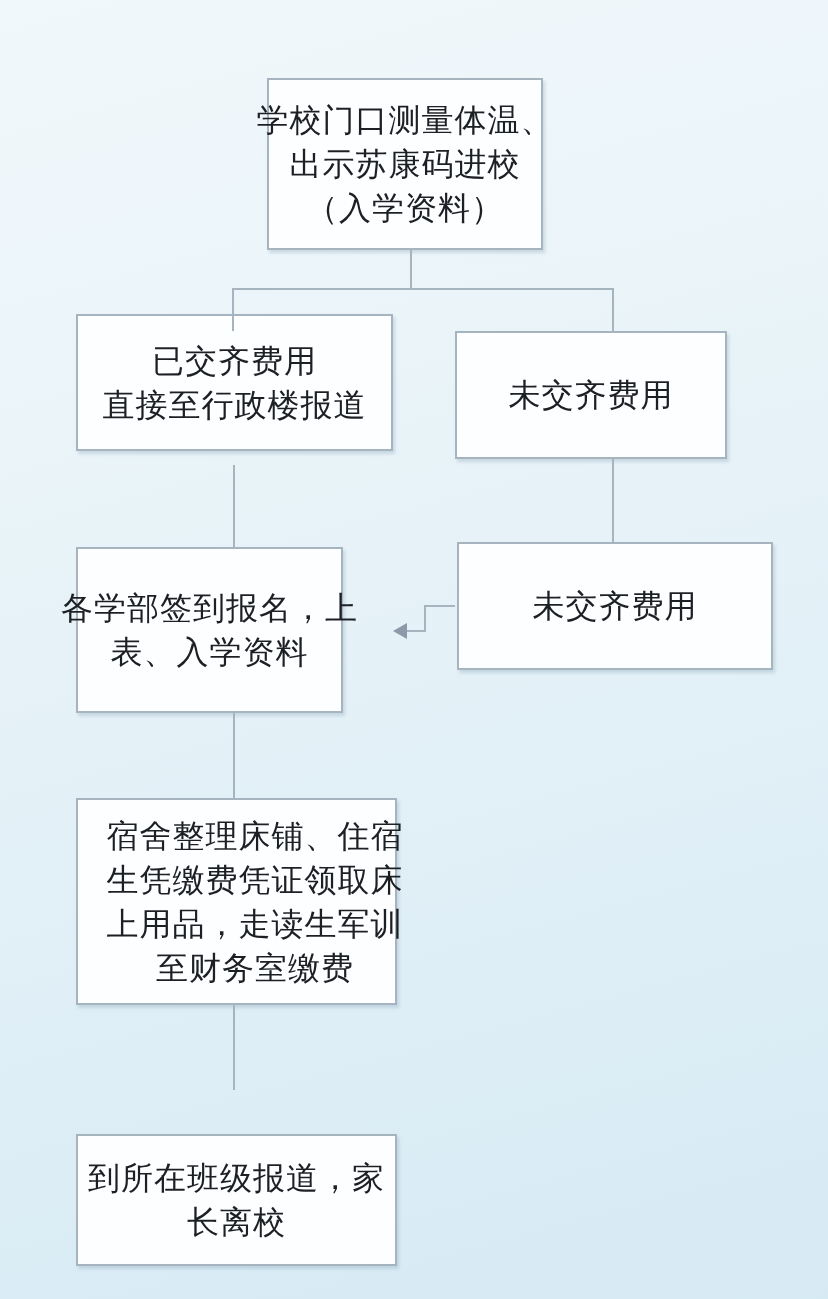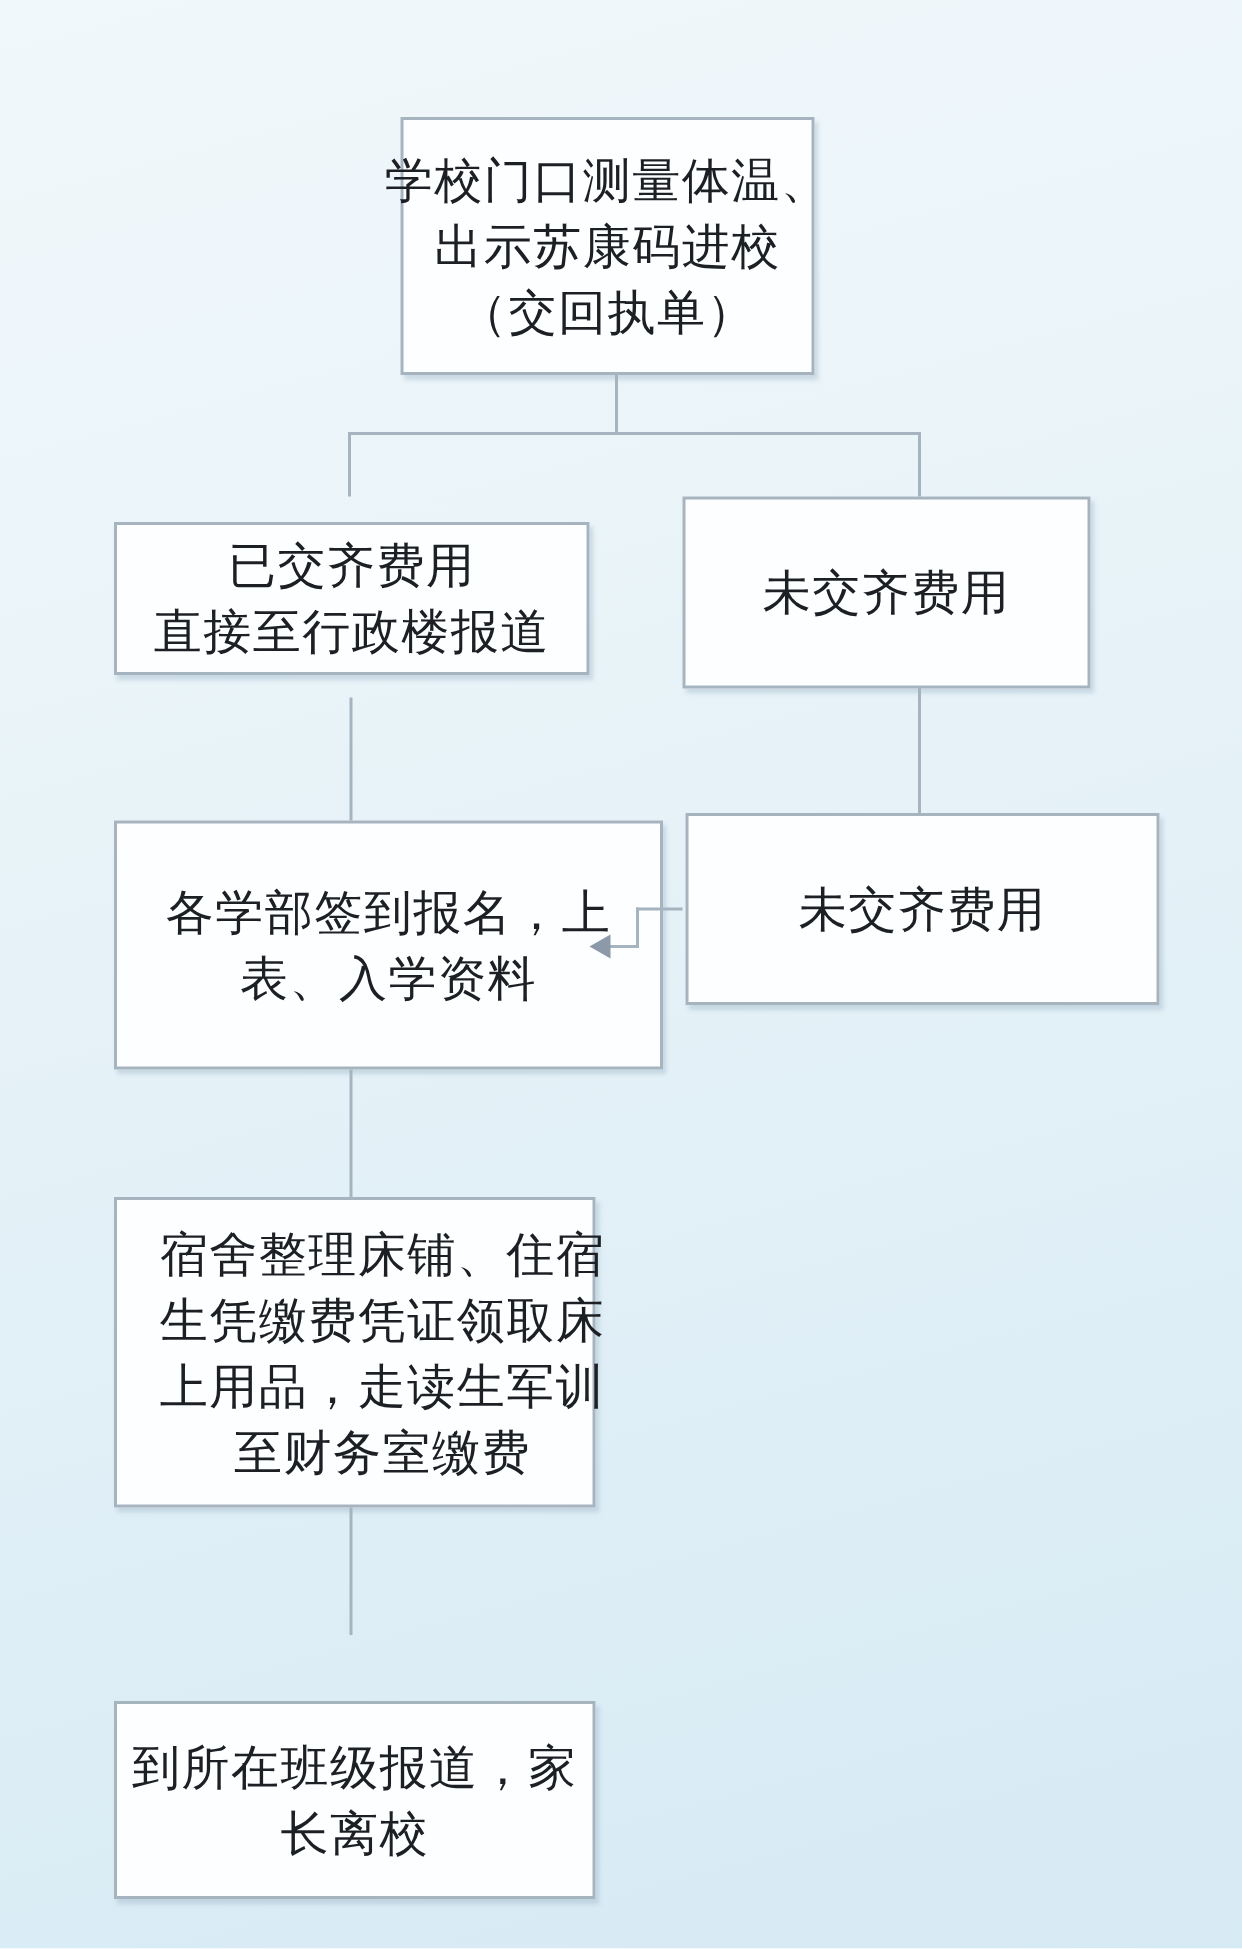--- a/index.html
+++ b/index.html
@@ -39,23 +39,23 @@
   .arrow-head {
     position: absolute;
     width: 0;
     height: 0;
     border-top: 8px solid transparent;
     border-bottom: 8px solid transparent;
     border-right: 14px solid #8b99a9;
   }
   
   #node-entry   { left: 267px; top: 78px;   width: 276px; height: 172px; }
-  #node-paid    { left: 76px;  top: 348px;  width: 317px; height: 102px; }
+  #node-paid    { left: 76px;  top: 314px;  width: 317px; height: 137px; }
   #node-unpaid  { left: 455px; top: 331px;  width: 272px; height: 128px; }
-  #node-signin  { left: 76px;  top: 547px;  width: 366px; height: 166px; }
+  #node-signin  { left: 76px;  top: 547px;  width: 267px; height: 166px; }
   #node-finance { left: 457px; top: 542px;  width: 316px; height: 128px; }
   #node-dorm    { left: 76px;  top: 798px;  width: 321px; height: 207px; padding-left: 37px; }
   #node-class   { left: 76px;  top: 1134px; width: 321px; height: 132px; }
   
   #c-entry-stem     { left: 410px; top: 250px; width: 2px;   height: 40px; }
   #c-branch-bar     { left: 232px; top: 288px; width: 382px; height: 2px; }
   #c-branch-left    { left: 232px; top: 288px; width: 2px;   height: 43px; }
   #c-branch-right   { left: 612px; top: 288px; width: 2px;   height: 43px; }
   #c-paid-signin    { left: 233px; top: 465px; width: 2px;   height: 82px; }
   #c-unpaid-finance { left: 612px; top: 458px; width: 2px;   height: 84px; }
@@ -67,21 +67,21 @@
   #c-dorm-class     { left: 233px; top: 1005px; width: 2px;  height: 85px; }
 </style>
 </head>
 <body>
 
 <div class="canvas">
 
   <div class="flow-node" id="node-entry">
     <span class="line">学校门口测量体温、</span>
     <span class="line">出示苏康码进校</span>
-    <span class="line">（交回执单）</span>
+    <span class="line">（入学资料）</span>
   </div>
 
   <div class="flow-node" id="node-paid">
     <span class="line">已交齐费用</span>
     <span class="line">直接至行政楼报道</span>
   </div>
 
   <div class="flow-node" id="node-unpaid">
     <span class="line">未交齐费用</span>
   </div>

